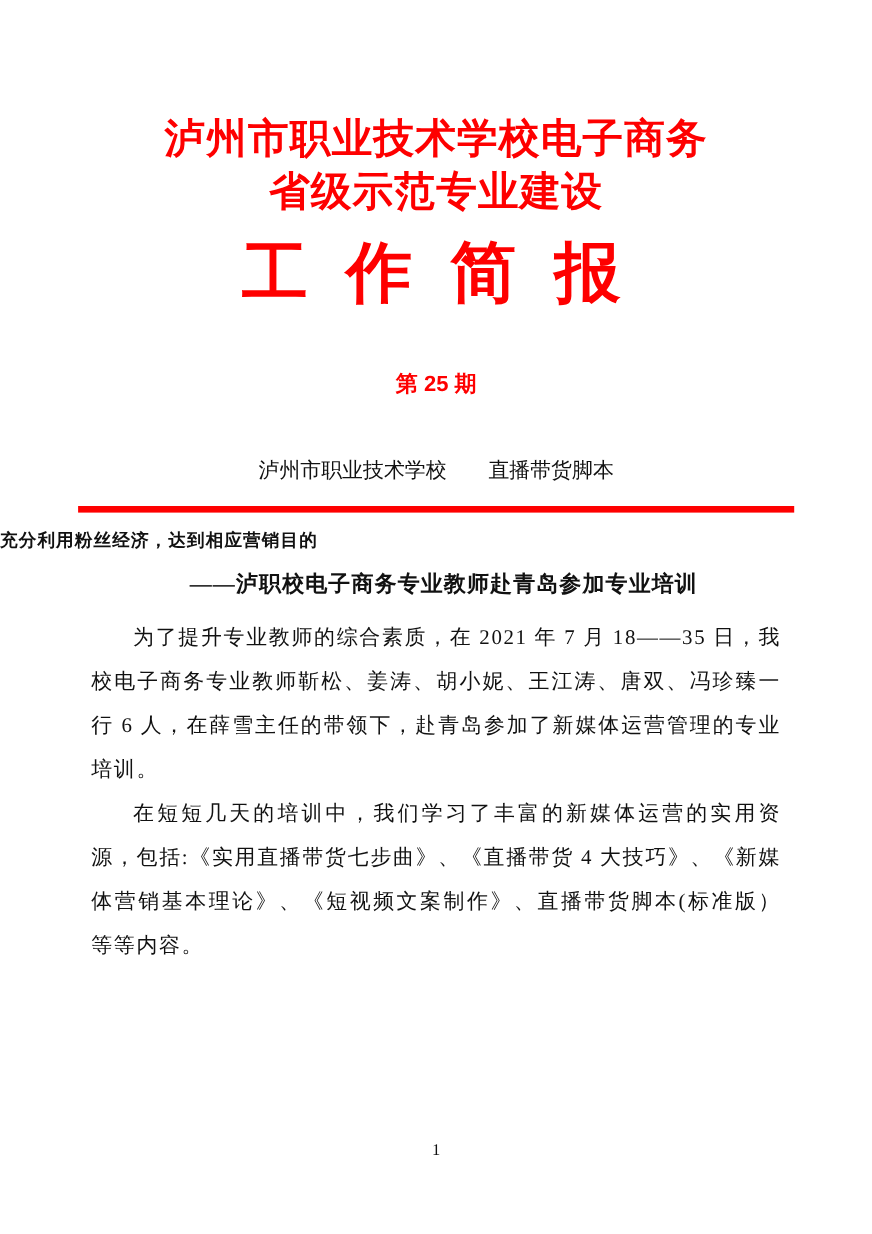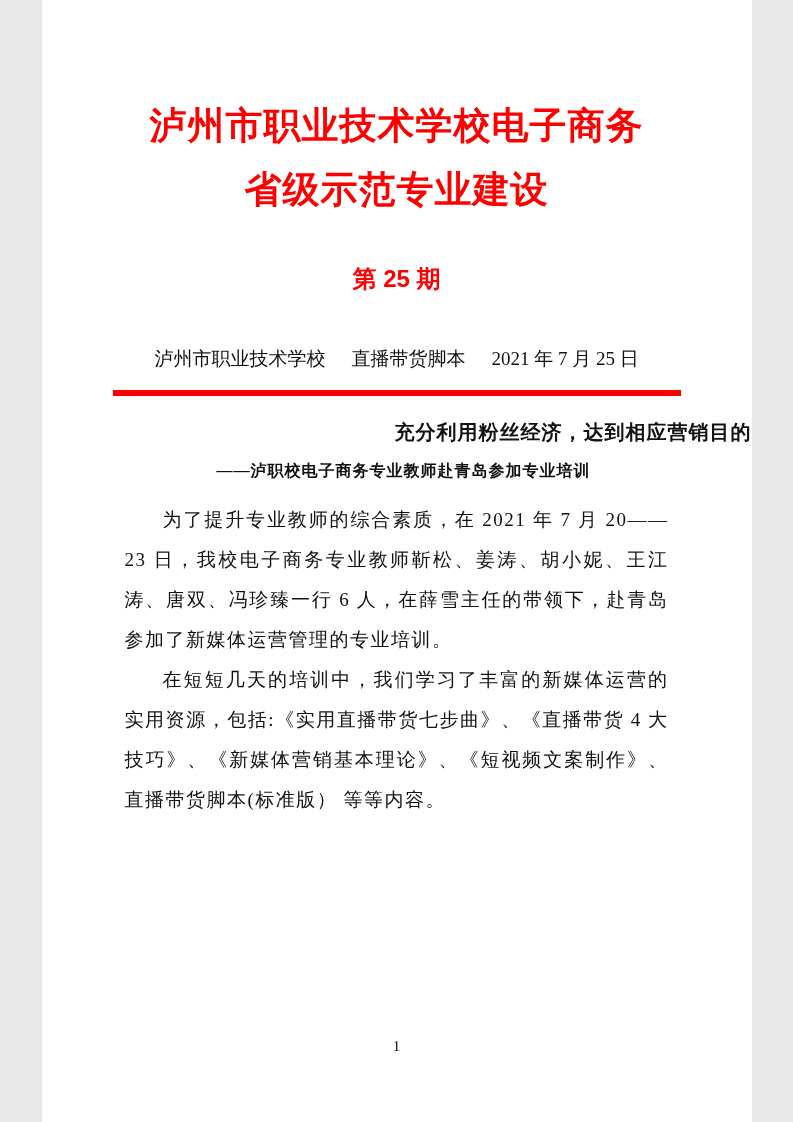--- a/index.html
+++ b/index.html
@@ -1,82 +1,82 @@
 <!DOCTYPE html>
 <html><head>
 <meta charset="utf-8">
 <style>
   html, body { margin: 0; padding: 0; background: #e8e8e8; }
   .page {
     position: relative;
-    width: 710px;
+    width: 793px;
     height: 1122px;
     margin: 0 auto;
     background: #ffffff;
     font-family: "Liberation Serif", "DejaVu Serif", serif;
     color: #111111;
     overflow: hidden;
     box-sizing: border-box;
   }
   .title-line {
     font-family: "Liberation Sans", "DejaVu Sans", sans-serif;
     font-weight: bold;
     color: #fe0000;
     font-size: 37px;
     line-height: 48px;
     text-align: center;
     letter-spacing: 1px;
   }
   .title-line.first { padding-top: 102px; }
-  .title-line.second { margin-top: 16px; }
+  .title-line.second { }
   .masthead {
     font-family: "Liberation Sans", "DejaVu Sans", sans-serif;
     font-weight: bold;
     color: #fe0000;
     font-size: 60px;
     line-height: 72px;
     text-align: center;
     letter-spacing: 9px;
     margin-top: 14px;
     white-space: nowrap;
   }
   .issue {
     font-family: "Liberation Sans", "DejaVu Sans", sans-serif;
     font-weight: bold;
     color: #fe0000;
-    font-size: 24px;
+    font-size: 20px;
     line-height: 26px;
     text-align: center;
     margin-top: 52px;
   }
   .info-line {
     display: flex;
     justify-content: center;
-    gap: 26px;
+    gap: 38px;
     font-size: 19px;
     line-height: 26px;
     margin-top: 54px;
     white-space: nowrap;
   }
   .rule {
     height: 6px;
     background: #fe0000;
     margin: 18px 71px 0 71px;
   }
   .headline {
     font-weight: bold;
-    font-size: 20px;
+    font-size: 16px;
     line-height: 28px;
-    text-align: right;
-    margin-top: 22px;
+    text-align: left;
+    margin-top: 12px;
     letter-spacing: 1px;
   }
   .subheadline {
     font-weight: bold;
-    font-size: 16px;
+    font-size: 20px;
     line-height: 28px;
     text-align: center;
     margin-top: 11px;
     letter-spacing: 1px;
     padding-left: 14px;
   }
   .article-body {
     margin: 15px 83px 0 83px;
     font-size: 19px;
     line-height: 40px;
@@ -99,35 +99,35 @@
 </style>
 </head>
 <body>
 
 <div class="page">
 
   <div class="title-line first">泸州市职业技术学校电子商务</div>
 
   <div class="title-line second">省级示范专业建设</div>
 
+  <div class="masthead">工 作 简 报</div>
 
   <div class="issue">第 25 期</div>
 
   <div class="info-line">
     <span>泸州市职业技术学校</span>
     <span>直播带货脚本</span>
-    <span>2021 年 7 月 25 日</span>
   </div>
 
   <div class="rule"></div>
 
   <div class="headline">充分利用粉丝经济，达到相应营销目的</div>
 
   <div class="subheadline">——泸职校电子商务专业教师赴青岛参加专业培训</div>
 
   <div class="article-body">
-      <p class="body-para">为了提升专业教师的综合素质，在 2021 年 7 月 20——23 日，我校电子商务专业教师靳松、姜涛、胡小妮、王江涛、唐双、冯珍臻一行 6 人，在薛雪主任的带领下，赴青岛参加了新媒体运营管理的专业培训。</p>
+      <p class="body-para">为了提升专业教师的综合素质，在 2021 年 7 月 18——35 日，我校电子商务专业教师靳松、姜涛、胡小妮、王江涛、唐双、冯珍臻一行 6 人，在薛雪主任的带领下，赴青岛参加了新媒体运营管理的专业培训。</p>
       <p class="body-para">在短短几天的培训中，我们学习了丰富的新媒体运营的实用资源，包括:《实用直播带货七步曲》、《直播带货 4 大技巧》、《新媒体营销基本理论》、《短视频文案制作》、直播带货脚本(标准版） 等等内容。</p>
     </div>
 
   <div class="page-number">1</div>
 
 </div>
 
 </body></html>

